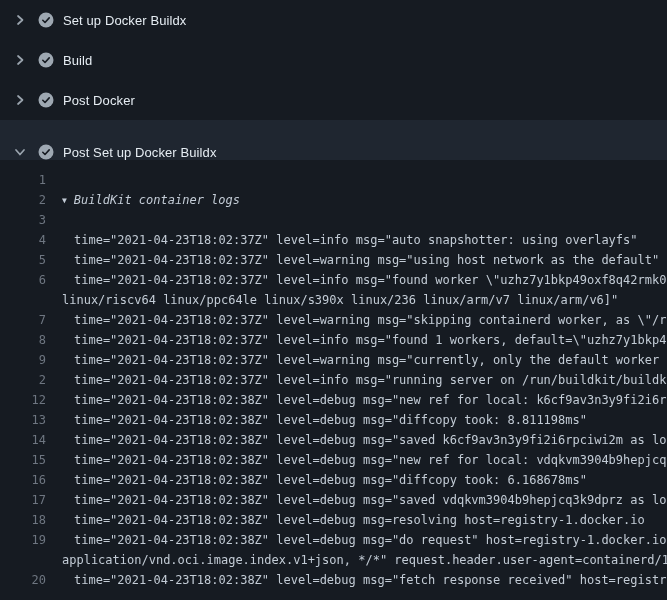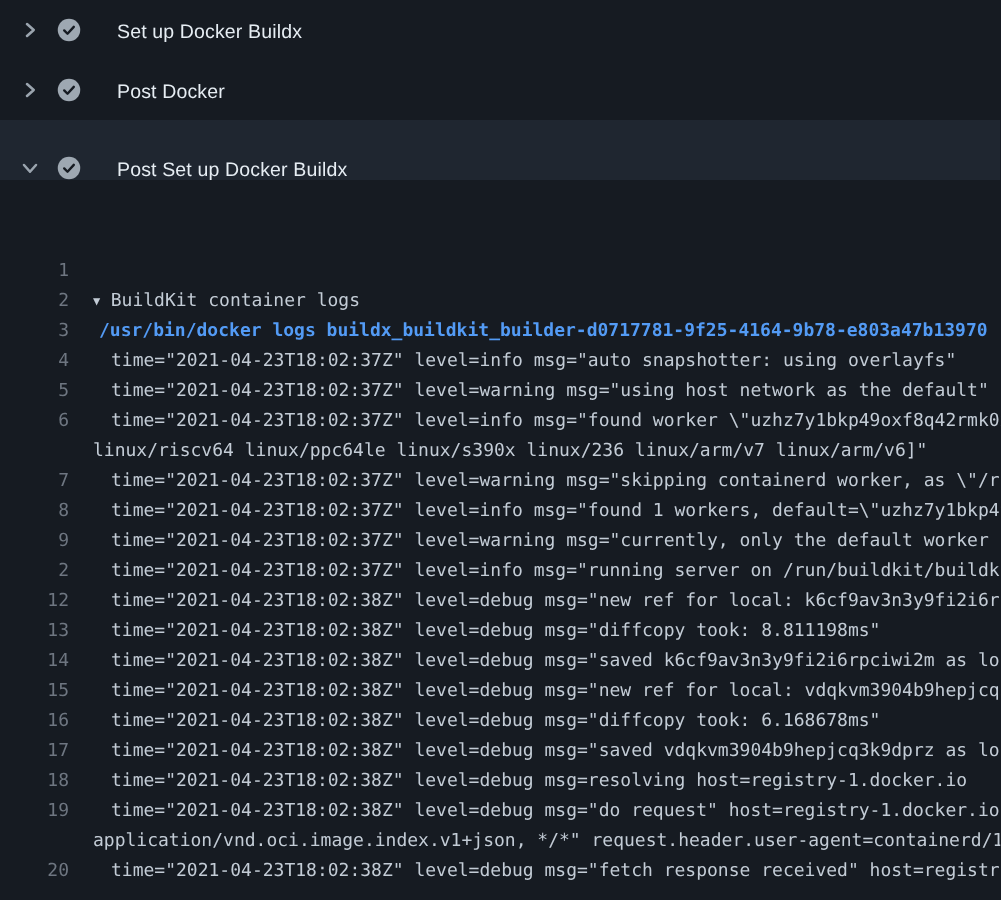--- a/index.html
+++ b/index.html
@@ -17,30 +17,30 @@
   body{background:var(--background);font-family:"Liberation Sans","DejaVu Sans",sans-serif;}
   .panel{width:667px;height:600px;overflow:hidden;position:relative;}
 
   
   .steps{width:100%;}
   .section{height:40px;display:flex;align-items:center;padding-left:12px;cursor:pointer;}
   .section.expanded{background:var(--section-highlight);align-items:flex-end;}
   .chev{width:16px;height:16px;flex:0 0 16px;color:var(--chevron);display:flex;align-items:center;justify-content:center;}
   .section.expanded .chev svg{transform:rotate(90deg);}
   .status{width:16px;height:16px;flex:0 0 16px;margin-left:10px;color:var(--status-icon);display:flex;align-items:center;justify-content:center;}
-  .label{margin-left:24px;font-size:13px;color:var(--text-primary);letter-spacing:.1px;}
+  .label{margin-left:9px;font-size:13px;color:var(--text-primary);letter-spacing:.1px;}
 
   
   .log{position:absolute;top:160px;left:0;right:0;height:440px;padding-top:10px;overflow:hidden;
        font-family:"DejaVu Sans Mono","Liberation Mono",monospace;font-size:12px;}
   .log-row{height:20px;display:flex;align-items:center;overflow:hidden;}
   .num{flex:0 0 46px;text-align:right;color:var(--line-number);cursor:pointer;user-select:none;}
   .txt{margin-left:16px;white-space:pre;color:var(--log-text);}
   .txt.t-plain{padding-left:0;margin-top:44px;}
-  .txt.t-group{padding-left:0;cursor:pointer;}
+  .txt.t-group{padding-left:0;cursor:pointer;font-style:italic;}
   .txt.t-command{padding-left:4px;color:var(--command-link);font-weight:600;}
   .txt.t-log{padding-left:12px;}
   .txt.t-wrap{padding-left:0;}
   .tri{display:inline-block;font-size:8px;margin-right:7px;transform:translateY(-1px);}
 </style>
 </head>
 <body>
 
 <div class="panel">
   <div class="steps" id="steps">
@@ -50,20 +50,34 @@
             <path d="M6 4l4.5 4L6 12" fill="none" stroke="currentColor" stroke-width="1.7" stroke-linecap="round" stroke-linejoin="round"></path>
           </svg>
     </span>
     <span class="status">
       <svg width="16" height="16" viewBox="0 0 16 16">
             <circle cx="8" cy="8" r="7.5" fill="currentColor"></circle>
             <path d="M4.8 8.3l2.2 2.2 4.2-4.6" fill="none" stroke="var(--background)" stroke-width="1.6" stroke-linecap="round" stroke-linejoin="round"></path>
           </svg>
     </span>
     <span class="label">Set up Docker Buildx</span>
+  </div>
+      <div class="section">
+    <span class="chev">
+      <svg width="16" height="16" viewBox="0 0 16 16">
+            <path d="M6 4l4.5 4L6 12" fill="none" stroke="currentColor" stroke-width="1.7" stroke-linecap="round" stroke-linejoin="round"></path>
+          </svg>
+    </span>
+    <span class="status">
+      <svg width="16" height="16" viewBox="0 0 16 16">
+            <circle cx="8" cy="8" r="7.5" fill="currentColor"></circle>
+            <path d="M4.8 8.3l2.2 2.2 4.2-4.6" fill="none" stroke="var(--background)" stroke-width="1.6" stroke-linecap="round" stroke-linejoin="round"></path>
+          </svg>
+    </span>
+    <span class="label">Build</span>
   </div>
       <div class="section">
     <span class="chev">
       <svg width="16" height="16" viewBox="0 0 16 16">
             <path d="M6 4l4.5 4L6 12" fill="none" stroke="currentColor" stroke-width="1.7" stroke-linecap="round" stroke-linejoin="round"></path>
           </svg>
     </span>
     <span class="status">
       <svg width="16" height="16" viewBox="0 0 16 16">
             <circle cx="8" cy="8" r="7.5" fill="currentColor"></circle>
@@ -91,21 +105,20 @@
       <div class="log-row">
     <span class="num">1</span>
     <span class="txt t-plain">Post job cleanup.</span>
   </div>
       <div class="log-row">
     <span class="num">2</span>
     <span class="txt t-group"><span class="tri">▼</span>BuildKit container logs</span>
   </div>
       <div class="log-row">
     <span class="num">3</span>
-    <span class="txt t-command">/usr/bin/docker logs buildx_buildkit_builder-d0717781-9f25-4164-9b78-e803a47b13970</span>
   </div>
       <div class="log-row">
     <span class="num">4</span>
     <span class="txt t-log">time="2021-04-23T18:02:37Z" level=info msg="auto snapshotter: using overlayfs"</span>
   </div>
       <div class="log-row">
     <span class="num">5</span>
     <span class="txt t-log">time="2021-04-23T18:02:37Z" level=warning msg="using host network as the default"</span>
   </div>
       <div class="log-row">

